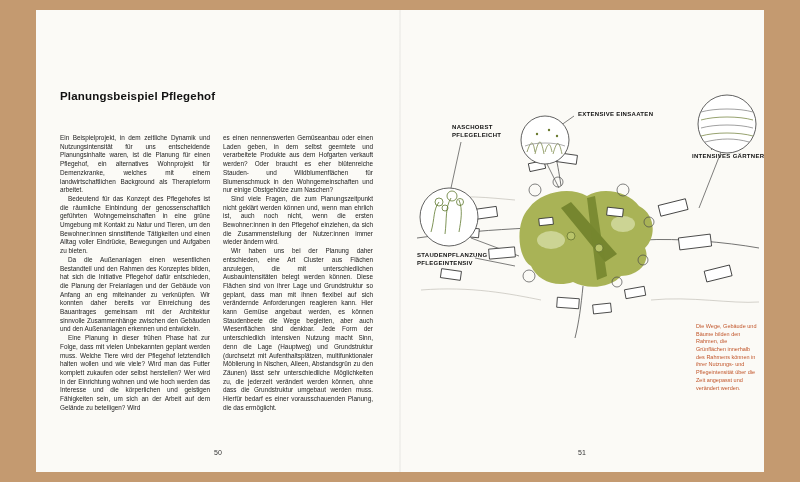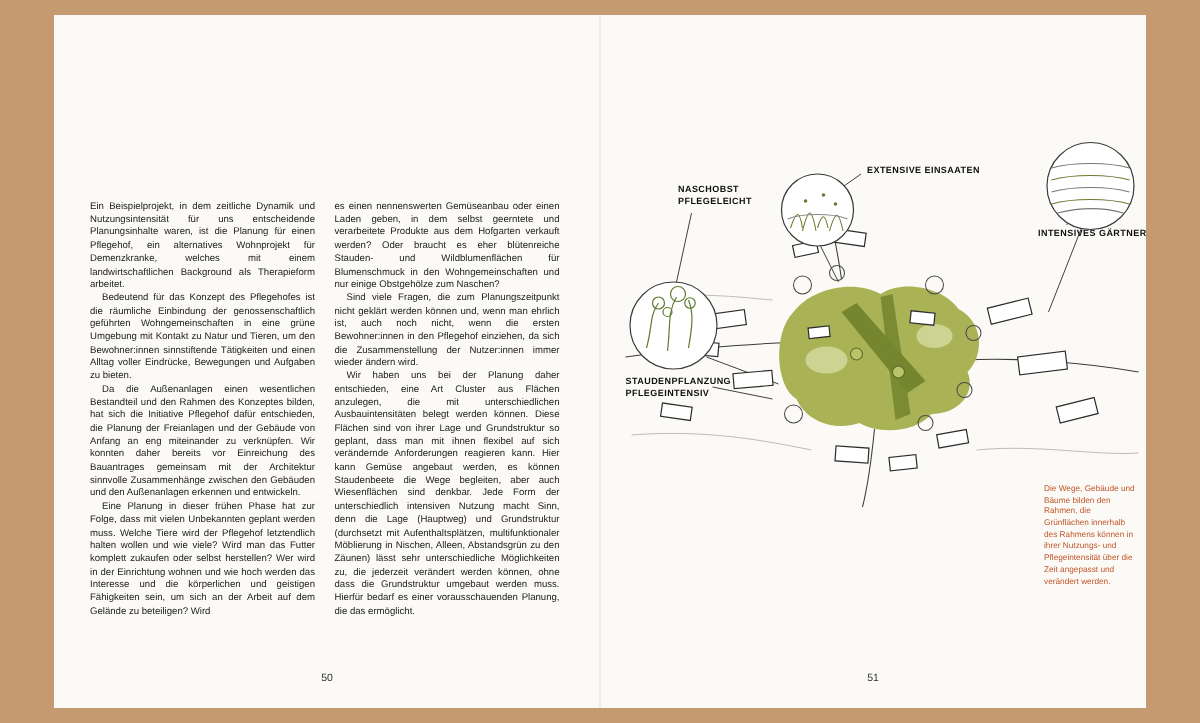--- a/index.html
+++ b/index.html
@@ -66,20 +66,21 @@
     font-size:5.5px; line-height:1.4;
     color:#c2562b; text-align:left;
   }
 </style>
 </head>
 <body>
 
 <div class="spread">
 
   <div class="page page-left">
+    <h1 class="title">Planungsbeispiel Pflegehof</h1>
     <div class="columns">
       <div class="col">
           <p>Ein Beispielprojekt, in dem zeitliche Dynamik und Nutzungsintensität für uns entscheidende Planungsinhalte waren, ist die Planung für einen Pflegehof, ein alternatives Wohnprojekt für Demenzkranke, welches mit einem landwirtschaftlichen Background als Therapieform arbeitet.</p>
           <p>Bedeutend für das Konzept des Pflegehofes ist die räumliche Einbindung der genossenschaftlich geführten Wohngemeinschaften in eine grüne Umgebung mit Kontakt zu Natur und Tieren, um den Bewohner:innen sinnstiftende Tätigkeiten und einen Alltag voller Eindrücke, Bewegungen und Aufgaben zu bieten.</p>
           <p>Da die Außenanlagen einen wesentlichen Bestandteil und den Rahmen des Konzeptes bilden, hat sich die Initiative Pflegehof dafür entschieden, die Planung der Freianlagen und der Gebäude von Anfang an eng miteinander zu verknüpfen. Wir konnten daher bereits vor Einreichung des Bauantrages gemeinsam mit der Architektur sinnvolle Zusammenhänge zwischen den Gebäuden und den Außenanlagen erkennen und entwickeln.</p>
           <p>Eine Planung in dieser frühen Phase hat zur Folge, dass mit vielen Unbekannten geplant werden muss. Welche Tiere wird der Pflegehof letztendlich halten wollen und wie viele? Wird man das Futter komplett zukaufen oder selbst herstellen? Wer wird in der Einrichtung wohnen und wie hoch werden das Interesse und die körperlichen und geistigen Fähigkeiten sein, um sich an der Arbeit auf dem Gelände zu beteiligen? Wird</p>
         </div>
       <div class="col">
           <p>es einen nennenswerten Gemüseanbau oder einen Laden geben, in dem selbst geerntete und verarbeitete Produkte aus dem Hofgarten verkauft werden? Oder braucht es eher blütenreiche Stauden- und Wildblumenflächen für Blumenschmuck in den Wohngemeinschaften und nur einige Obstgehölze zum Naschen?</p>
           <p>Sind viele Fragen, die zum Planungszeitpunkt nicht geklärt werden können und, wenn man ehrlich ist, auch noch nicht, wenn die ersten Bewohner:innen in den Pflegehof einziehen, da sich die Zusammenstellung der Nutzer:innen immer wieder ändern wird.</p>

